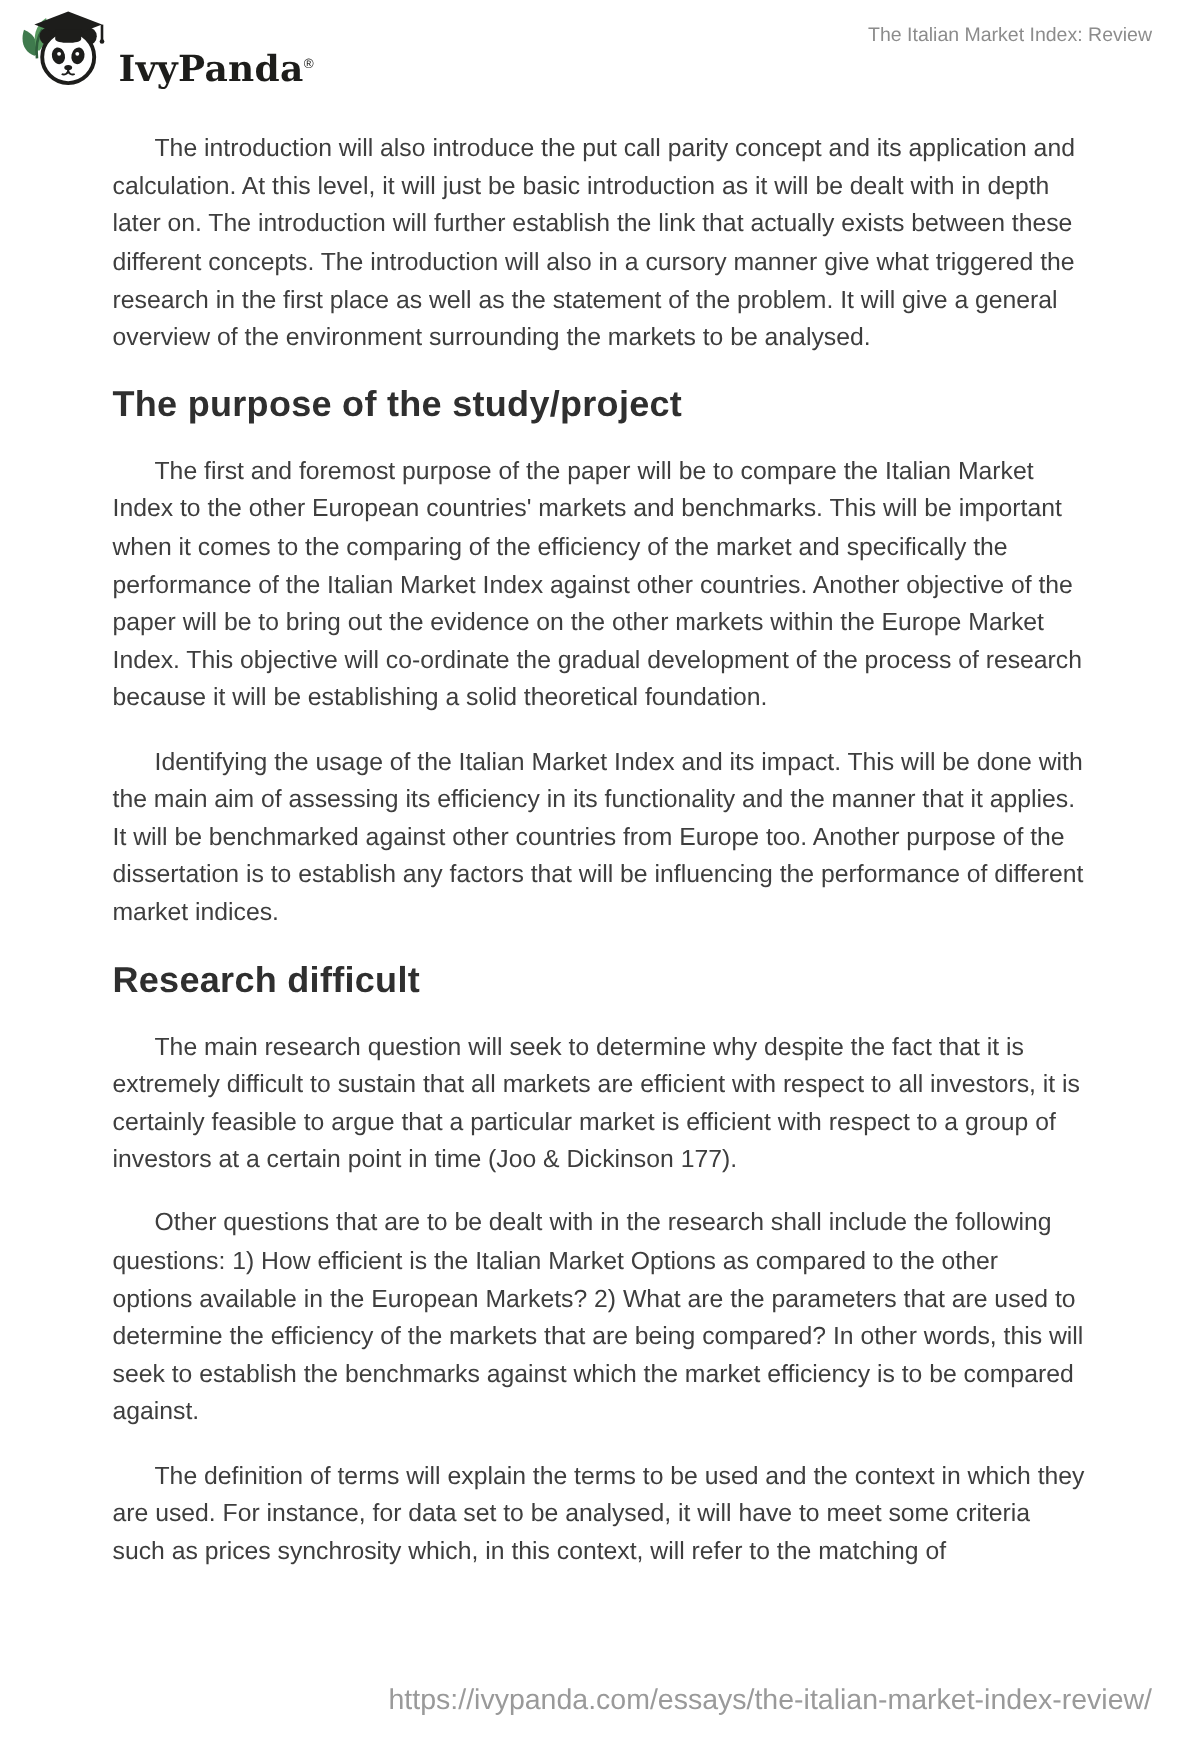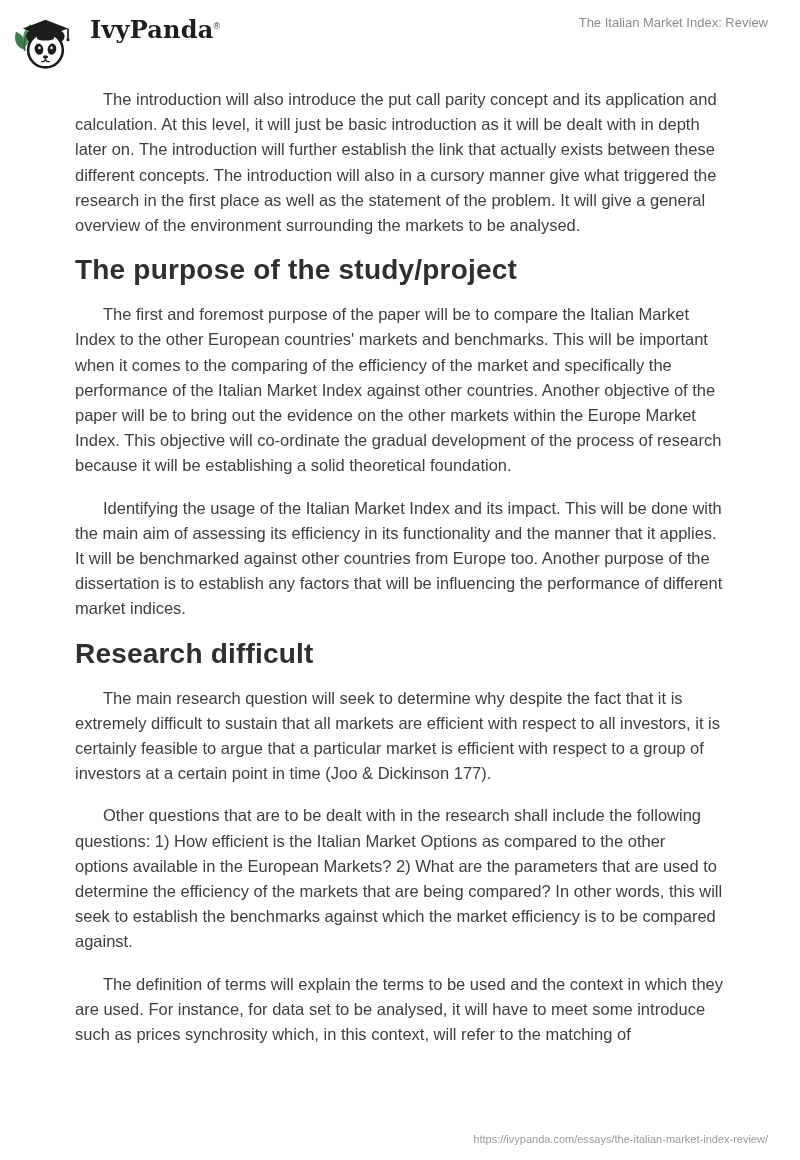--- a/index.html
+++ b/index.html
@@ -7,22 +7,22 @@
     width: 800px; height: 1160px;
     background: #ffffff;
     font-family: "Liberation Sans", sans-serif;
     position: relative;
     overflow: hidden;
   }
 
   
   .header { position: relative; height: 64px; }
   .logo {
-    position: absolute; left: 14px; top: 18px;
-    display: flex; align-items: flex-start; gap: 20px;
+    position: absolute; left: 14px; top: 6px;
+    display: flex; align-items: flex-end; gap: 9px;
   }
   .logo-icon { width: 56px; height: 52px; display: block; }
   .logo-text {
     font-family: "DejaVu Serif", serif;
     font-weight: bold; font-size: 24px;
     color: #1d1d1b; letter-spacing: 0.2px;
     line-height: 1;
   }
   .logo-reg {
     font-size: 9px; vertical-align: super;
@@ -36,30 +36,30 @@
 
   
   .content {
     padding: 7px 77px 0 75px;
     color: #3e3e3e;
     font-size: 16.5px;
     line-height: 25.2px;
   }
   .content p { margin: 16px 0 17px 0; text-indent: 28px; }
   .content h2 {
-    font-size: 28px; line-height: 30px;
+    font-size: 24px; line-height: 30px;
     color: #2f2f2f; margin: 17px 0;
     letter-spacing: 0.2px;
     font-family: "Liberation Sans", sans-serif;
   }
 
   
   .footer-url {
     position: absolute; right: 32px; bottom: 15px;
-    font-size: 11px; color: #9a9a9a;
+    font-size: 19px; color: #9a9a9a;
   }
 </style>
 </head>
 <body>
 
 <header class="header">
   <div class="logo">
     <svg class="logo-icon" viewBox="0 0 64 60" xmlns="http://www.w3.org/2000/svg" aria-hidden="true">
 
       <path d="M10 36 C2 33 -1 25 2 16 C10 19 14 27 12 35 Z" fill="#3f7a4d"></path>
@@ -90,18 +90,18 @@
 </header>
 
 <main class="content">
   <p>The introduction will also introduce the put call parity concept and its application and calculation. At this level, it will just be basic introduction as it will be dealt with in depth later on. The introduction will further establish the link that actually exists between these different concepts. The introduction will also in a cursory manner give what triggered the research in the first place as well as the statement of the problem. It will give a general overview of the environment surrounding the markets to be analysed.</p>
   <h2>The purpose of the study/project</h2>
   <p>The first and foremost purpose of the paper will be to compare the Italian Market Index to the other European countries' markets and benchmarks. This will be important when it comes to the comparing of the efficiency of the market and specifically the performance of the Italian Market Index against other countries. Another objective of the paper will be to bring out the evidence on the other markets within the Europe Market Index. This objective will co-ordinate the gradual development of the process of research because it will be establishing a solid theoretical foundation.</p>
   <p>Identifying the usage of the Italian Market Index and its impact. This will be done with the main aim of assessing its efficiency in its functionality and the manner that it applies. It will be benchmarked against other countries from Europe too. Another purpose of the dissertation is to establish any factors that will be influencing the performance of different market indices.</p>
   <h2>Research difficult</h2>
   <p>The main research question will seek to determine why despite the fact that it is extremely difficult to sustain that all markets are efficient with respect to all investors, it is certainly feasible to argue that a particular market is efficient with respect to a group of investors at a certain point in time (Joo &amp; Dickinson 177).</p>
   <p>Other questions that are to be dealt with in the research shall include the following questions: 1) How efficient is the Italian Market Options as compared to the other options available in the European Markets? 2) What are the parameters that are used to determine the efficiency of the markets that are being compared? In other words, this will seek to establish the benchmarks against which the market efficiency is to be compared against.</p>
-  <p>The definition of terms will explain the terms to be used and the context in which they are used. For instance, for data set to be analysed, it will have to meet some introduce such as prices synchrosity which, in this context, will refer to the matching of</p>
+  <p>The definition of terms will explain the terms to be used and the context in which they are used. For instance, for data set to be analysed, it will have to meet some criteria such as prices synchrosity which, in this context, will refer to the matching of</p>
 </main>
 
 <footer>
   <div class="footer-url">https://ivypanda.com/essays/the-italian-market-index-review/</div>
 </footer>
 
 </body></html>

